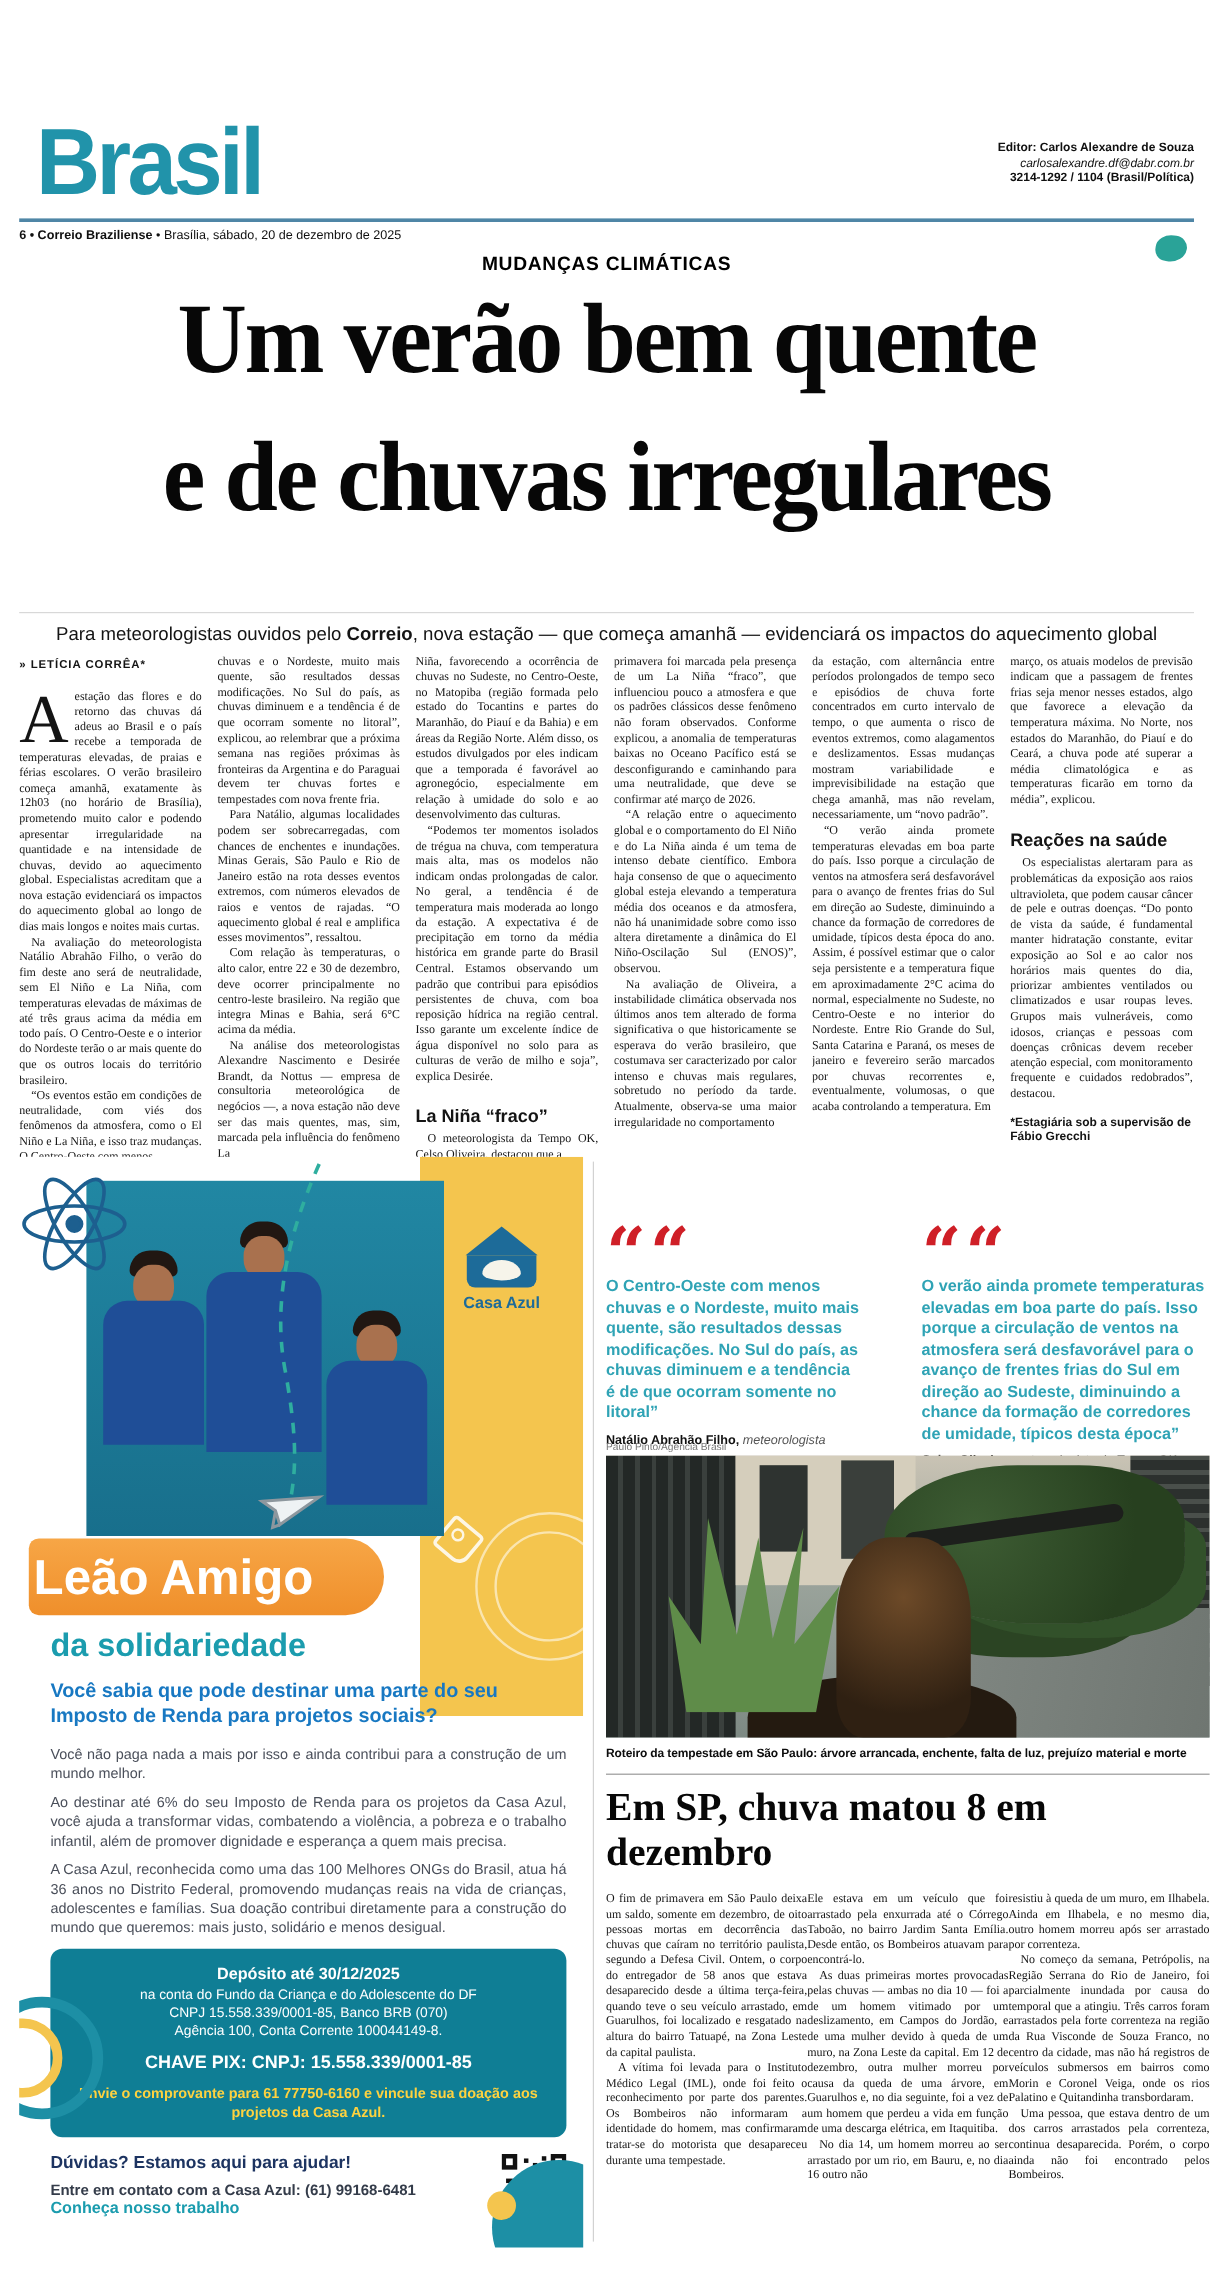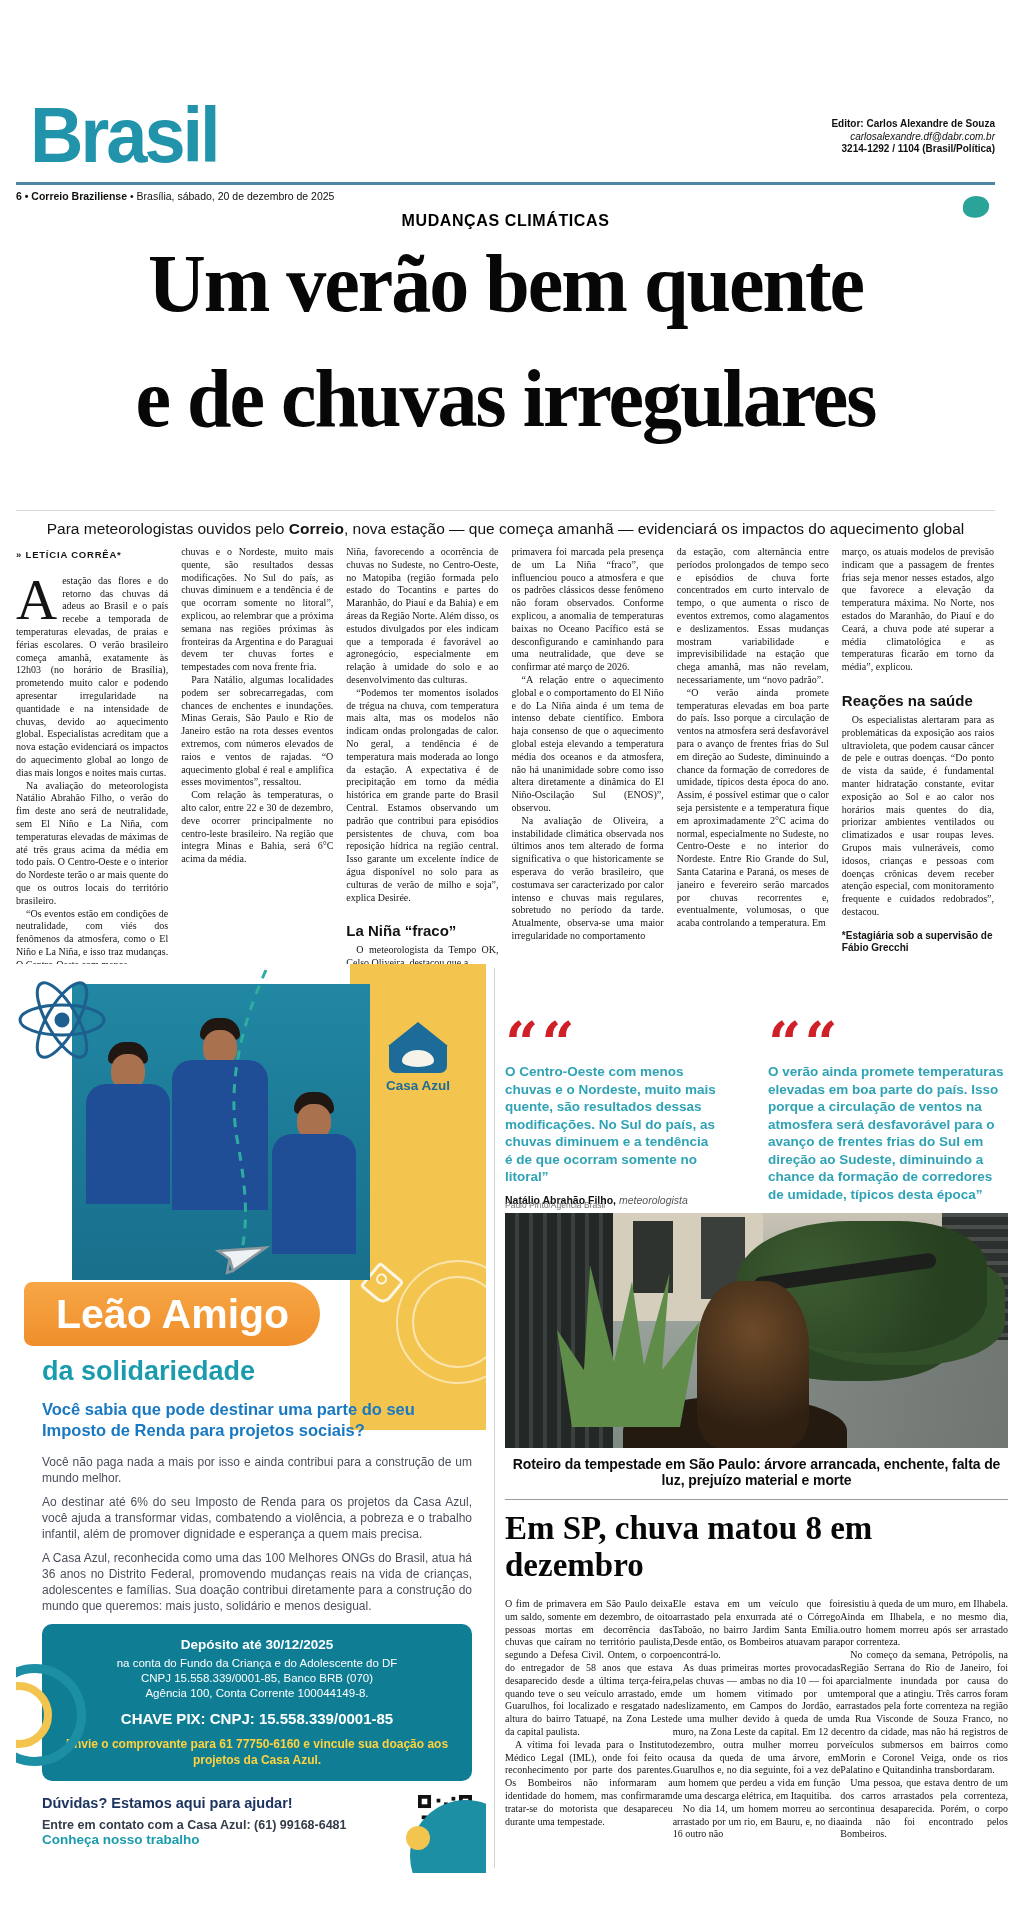--- a/index.html
+++ b/index.html
@@ -58,21 +58,21 @@
   .ca-name{color:#1d6b99;font-weight:bold;font-size:13.5px;margin-top:5px;}
   .hero-photo{position:absolute;left:56px;top:20px;width:298px;height:296px;overflow:hidden;
         background:linear-gradient(180deg,#2187a3,#186f8c);}
   .kid{position:absolute;}
   .kid .hair{width:40px;height:22px;background:#211712;border-radius:20px 20px 6px 6px;margin:0 auto;}
   .kid .head{width:34px;height:36px;background:#a9714e;border-radius:45%;margin:-10px auto 0;}
   .kid .shirt{width:84px;height:120px;background:#1f4e97;border-radius:20px 20px 0 0;margin:-6px auto 0;}
   .hero-doodle{position:absolute;left:0;top:0;}
   .banner{position:absolute;left:8px;top:318px;width:296px;height:64px;
         background:linear-gradient(180deg,#f7a646,#ef8f2b);border-radius:12px 46px 46px 12px;
-        color:#fff;font-weight:bold;font-size:41px;line-height:64px;padding-left:32px;box-sizing:border-box;}
+        color:#fff;font-weight:bold;font-size:41px;line-height:64px;padding-left:4px;box-sizing:border-box;}
   .ad-flow{position:absolute;left:26px;top:392px;width:430px;}
   .banner-sub{color:#1b9cae;font-weight:bold;font-size:27px;line-height:30px;}
   .question{color:#1878c2;font-weight:bold;font-size:16.5px;line-height:21px;margin-top:13px;width:420px;}
   .ad-body{font-size:12px;line-height:16px;color:#4a4f5a;text-align:justify;margin-top:13px;}
   .ad-body p{margin:0 0 8px;}
   .deposit{background:#0f7e95;border-radius:10px;color:#fff;text-align:center;padding:13px 16px;margin-top:10px;}
   .dep-title{font-weight:bold;font-size:13.5px;margin-bottom:4px;}
   .dep-line{font-size:11.5px;line-height:15px;}
   .pix{font-weight:bold;font-size:15px;margin-top:9px;}
   .send{color:#ffd23f;font-weight:bold;font-size:12px;line-height:16px;margin-top:9px;}
@@ -110,21 +110,21 @@
         background:radial-gradient(circle at 30% 40%,#3d5c33,#27401f 70%);border-radius:45% 35% 40% 50%;
         box-shadow:28px 22px 0 -10px #32512a,-18px 42px 0 -14px #2b4423;}
   .ph-branch{position:absolute;left:248px;top:52px;width:184px;height:15px;background:#1d1f1c;
         border-radius:10px;transform:rotate(-8deg);}
   .ph-pave{position:absolute;right:0;bottom:0;width:300px;height:108px;background:linear-gradient(100deg,#868d88,#6f7671);}
   .ph-agave{position:absolute;left:52px;top:52px;width:150px;height:162px;background:#5f8c49;
         clip-path:polygon(10% 100%,0 40%,18% 65%,22% 0,38% 60%,50% 10%,58% 62%,75% 5%,70% 65%,95% 35%,82% 100%);}
   .ph-roots{position:absolute;left:192px;top:68px;width:112px;height:167px;
         background:radial-gradient(circle at 50% 30%,#6d4a28,#2f2012 75%);border-radius:40% 40% 20% 20%;}
   .ph-soil{position:absolute;left:118px;bottom:-18px;width:224px;height:70px;background:#241a10;border-radius:50% 50% 0 0;}
-  .caption{font-weight:bold;font-size:14px;letter-spacing:-.1px;margin-top:8px;color:#0c0c0c;text-align:center;}
+  .caption{font-weight:bold;font-size:10px;letter-spacing:-.1px;margin-top:8px;color:#0c0c0c;}
   .storm-rule{border-top:1px solid #9a9a9a;margin-top:11px;}
   .storm-h{font-family:"Liberation Serif",serif;font-weight:bold;font-size:33px;margin:10px 0 0;color:#070707;}
   .scols{display:flex;margin-top:14px;height:322px;overflow:hidden;}
   .scol{flex:1 1 0;font-family:"Liberation Serif",serif;font-size:10px;line-height:12.8px;
         text-align:justify;color:#141414;overflow:hidden;}
 </style>
 </head>
 <body>
 
 <div class="page">
@@ -156,20 +156,21 @@
       <div>
           <p class="bp"><span class="dropcap">A</span> estação das flores e do retorno das chuvas dá adeus ao Brasil e o país recebe a temporada de temperaturas elevadas, de praias e férias escolares. O verão brasileiro começa amanhã, exatamente às 12h03 (no horário de Brasília), prometendo muito calor e podendo apresentar irregularidade na quantidade e na intensidade de chuvas, devido ao aquecimento global. Especialistas acreditam que a nova estação evidenciará os impactos do aquecimento global ao longo de dias mais longos e noites mais curtas.</p>
           <p class="bp ind">Na avaliação do meteorologista Natálio Abrahão Filho, o verão do fim deste ano será de neutralidade, sem El Niño e La Niña, com temperaturas elevadas de máximas de até três graus acima da média em todo país. O Centro-Oeste e o interior do Nordeste terão o ar mais quente do que os outros locais do território brasileiro.</p>
           <p class="bp ind">“Os eventos estão em condições de neutralidade, com viés dos fenômenos da atmosfera, como o El Niño e La Niña, e isso traz mudanças. O Centro-Oeste com menos</p>
         </div>
     </div>
     <div class="mcol">
         <p class="bp">chuvas e o Nordeste, muito mais quente, são resultados dessas modificações. No Sul do país, as chuvas diminuem e a tendência é de que ocorram somente no litoral”, explicou, ao relembrar que a próxima semana nas regiões próximas às fronteiras da Argentina e do Paraguai devem ter chuvas fortes e tempestades com nova frente fria.</p>
         <p class="bp ind">Para Natálio, algumas localidades podem ser sobrecarregadas, com chances de enchentes e inundações. Minas Gerais, São Paulo e Rio de Janeiro estão na rota desses eventos extremos, com números elevados de raios e ventos de rajadas. “O aquecimento global é real e amplifica esses movimentos”, ressaltou.</p>
         <p class="bp ind">Com relação às temperaturas, o alto calor, entre 22 e 30 de dezembro, deve ocorrer principalmente no centro-leste brasileiro. Na região que integra Minas e Bahia, será 6°C acima da média.</p>
+        <p class="bp ind">Na análise dos meteorologistas Alexandre Nascimento e Desirée Brandt, da Nottus — empresa de consultoria meteorológica de negócios —, a nova estação não deve ser das mais quentes, mas, sim, marcada pela influência do fenômeno La</p>
       </div>
     <div class="mcol">
         <p class="bp">Niña, favorecendo a ocorrência de chuvas no Sudeste, no Centro-Oeste, no Matopiba (região formada pelo estado do Tocantins e partes do Maranhão, do Piauí e da Bahia) e em áreas da Região Norte. Além disso, os estudos divulgados por eles indicam que a temporada é favorável ao agronegócio, especialmente em relação à umidade do solo e ao desenvolvimento das culturas.</p>
         <p class="bp ind">“Podemos ter momentos isolados de trégua na chuva, com temperatura mais alta, mas os modelos não indicam ondas prolongadas de calor. No geral, a tendência é de temperatura mais moderada ao longo da estação. A expectativa é de precipitação em torno da média histórica em grande parte do Brasil Central. Estamos observando um padrão que contribui para episódios persistentes de chuva, com boa reposição hídrica na região central. Isso garante um excelente índice de água disponível no solo para as culturas de verão de milho e soja”, explica Desirée.</p>
         <h3 class="col-h">La Niña “fraco”</h3>
         <p class="bp ind">O meteorologista da Tempo OK, Celso Oliveira, destacou que a</p>
       </div>
     <div class="mcol">
         <p class="bp">primavera foi marcada pela presença de um La Niña “fraco”, que influenciou pouco a atmosfera e que os padrões clássicos desse fenômeno não foram observados. Conforme explicou, a anomalia de temperaturas baixas no Oceano Pacífico está se desconfigurando e caminhando para uma neutralidade, que deve se confirmar até março de 2026.</p>
         <p class="bp ind">“A relação entre o aquecimento global e o comportamento do El Niño e do La Niña ainda é um tema de intenso debate científico. Embora haja consenso de que o aquecimento global esteja elevando a temperatura média dos oceanos e da atmosfera, não há unanimidade sobre como isso altera diretamente a dinâmica do El Niño-Oscilação Sul (ENOS)”, observou.</p>

